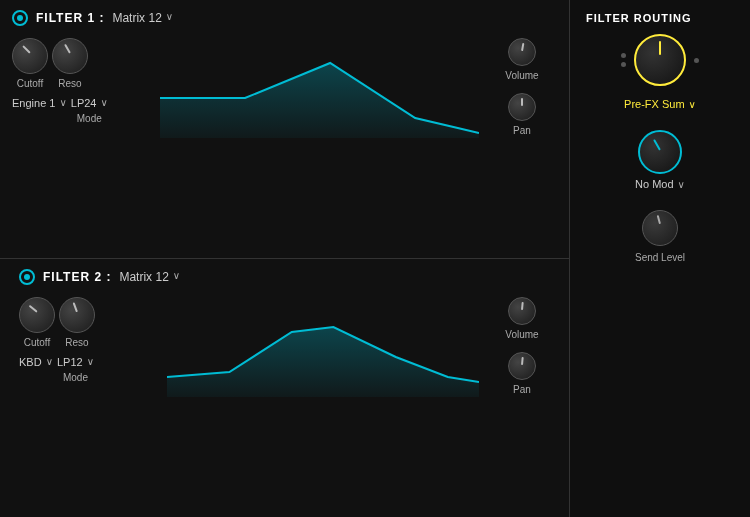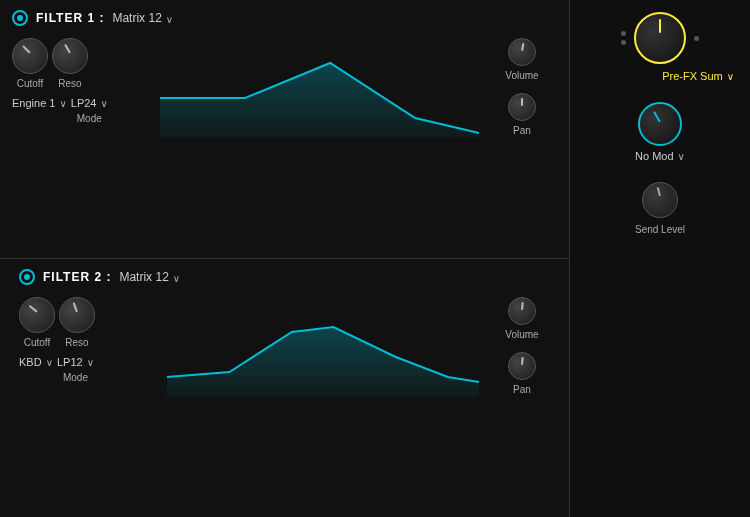--- a/index.html
+++ b/index.html
@@ -128,21 +128,21 @@
 
     .knob-label {
       font-size: 10px;
       color: #aaa;
       text-align: center;
       white-space: nowrap;
     }
 
     .dropdown-control {
       display: flex;
-      align-items: flex-end;
+      align-items: flex-start;
       gap: 4px;
       cursor: pointer;
     }
 
     .dropdown-value {
       font-size: 11px;
       color: #ccc;
     }
 
     .filter-display {
@@ -484,33 +484,34 @@
           </div>
         </div>
       </div>
     </div>
 
   </div>
 
   <div class="right-panel">
 
     <div>
+      <div class="panel-section-title">FILTER ROUTING</div>
       <div class="routing-display">
         <div class="routing-dots">
           <div class="routing-dot"></div>
           <div class="routing-dot"></div>
         </div>
         <div class="routing-knob-large">
           <div class="routing-knob-indicator"></div>
         </div>
         <div class="routing-dots">
           <div class="routing-dot"></div>
         </div>
       </div>
-      <div class="routing-dropdown" style="margin-top: 6px; justify-content: flex-end;">
+      <div class="routing-dropdown" style="margin-top: 12px;">
         <span class="routing-label">Pre-FX Sum</span>
         <span class="dropdown-arrow" style="color: #ffeb3b;">∨</span>
       </div>
     </div>
 
     <div>
       <div class="amp-mod-knob">
         <div class="amp-mod-indicator"></div>
       </div>
       <div class="no-mod-dropdown">

